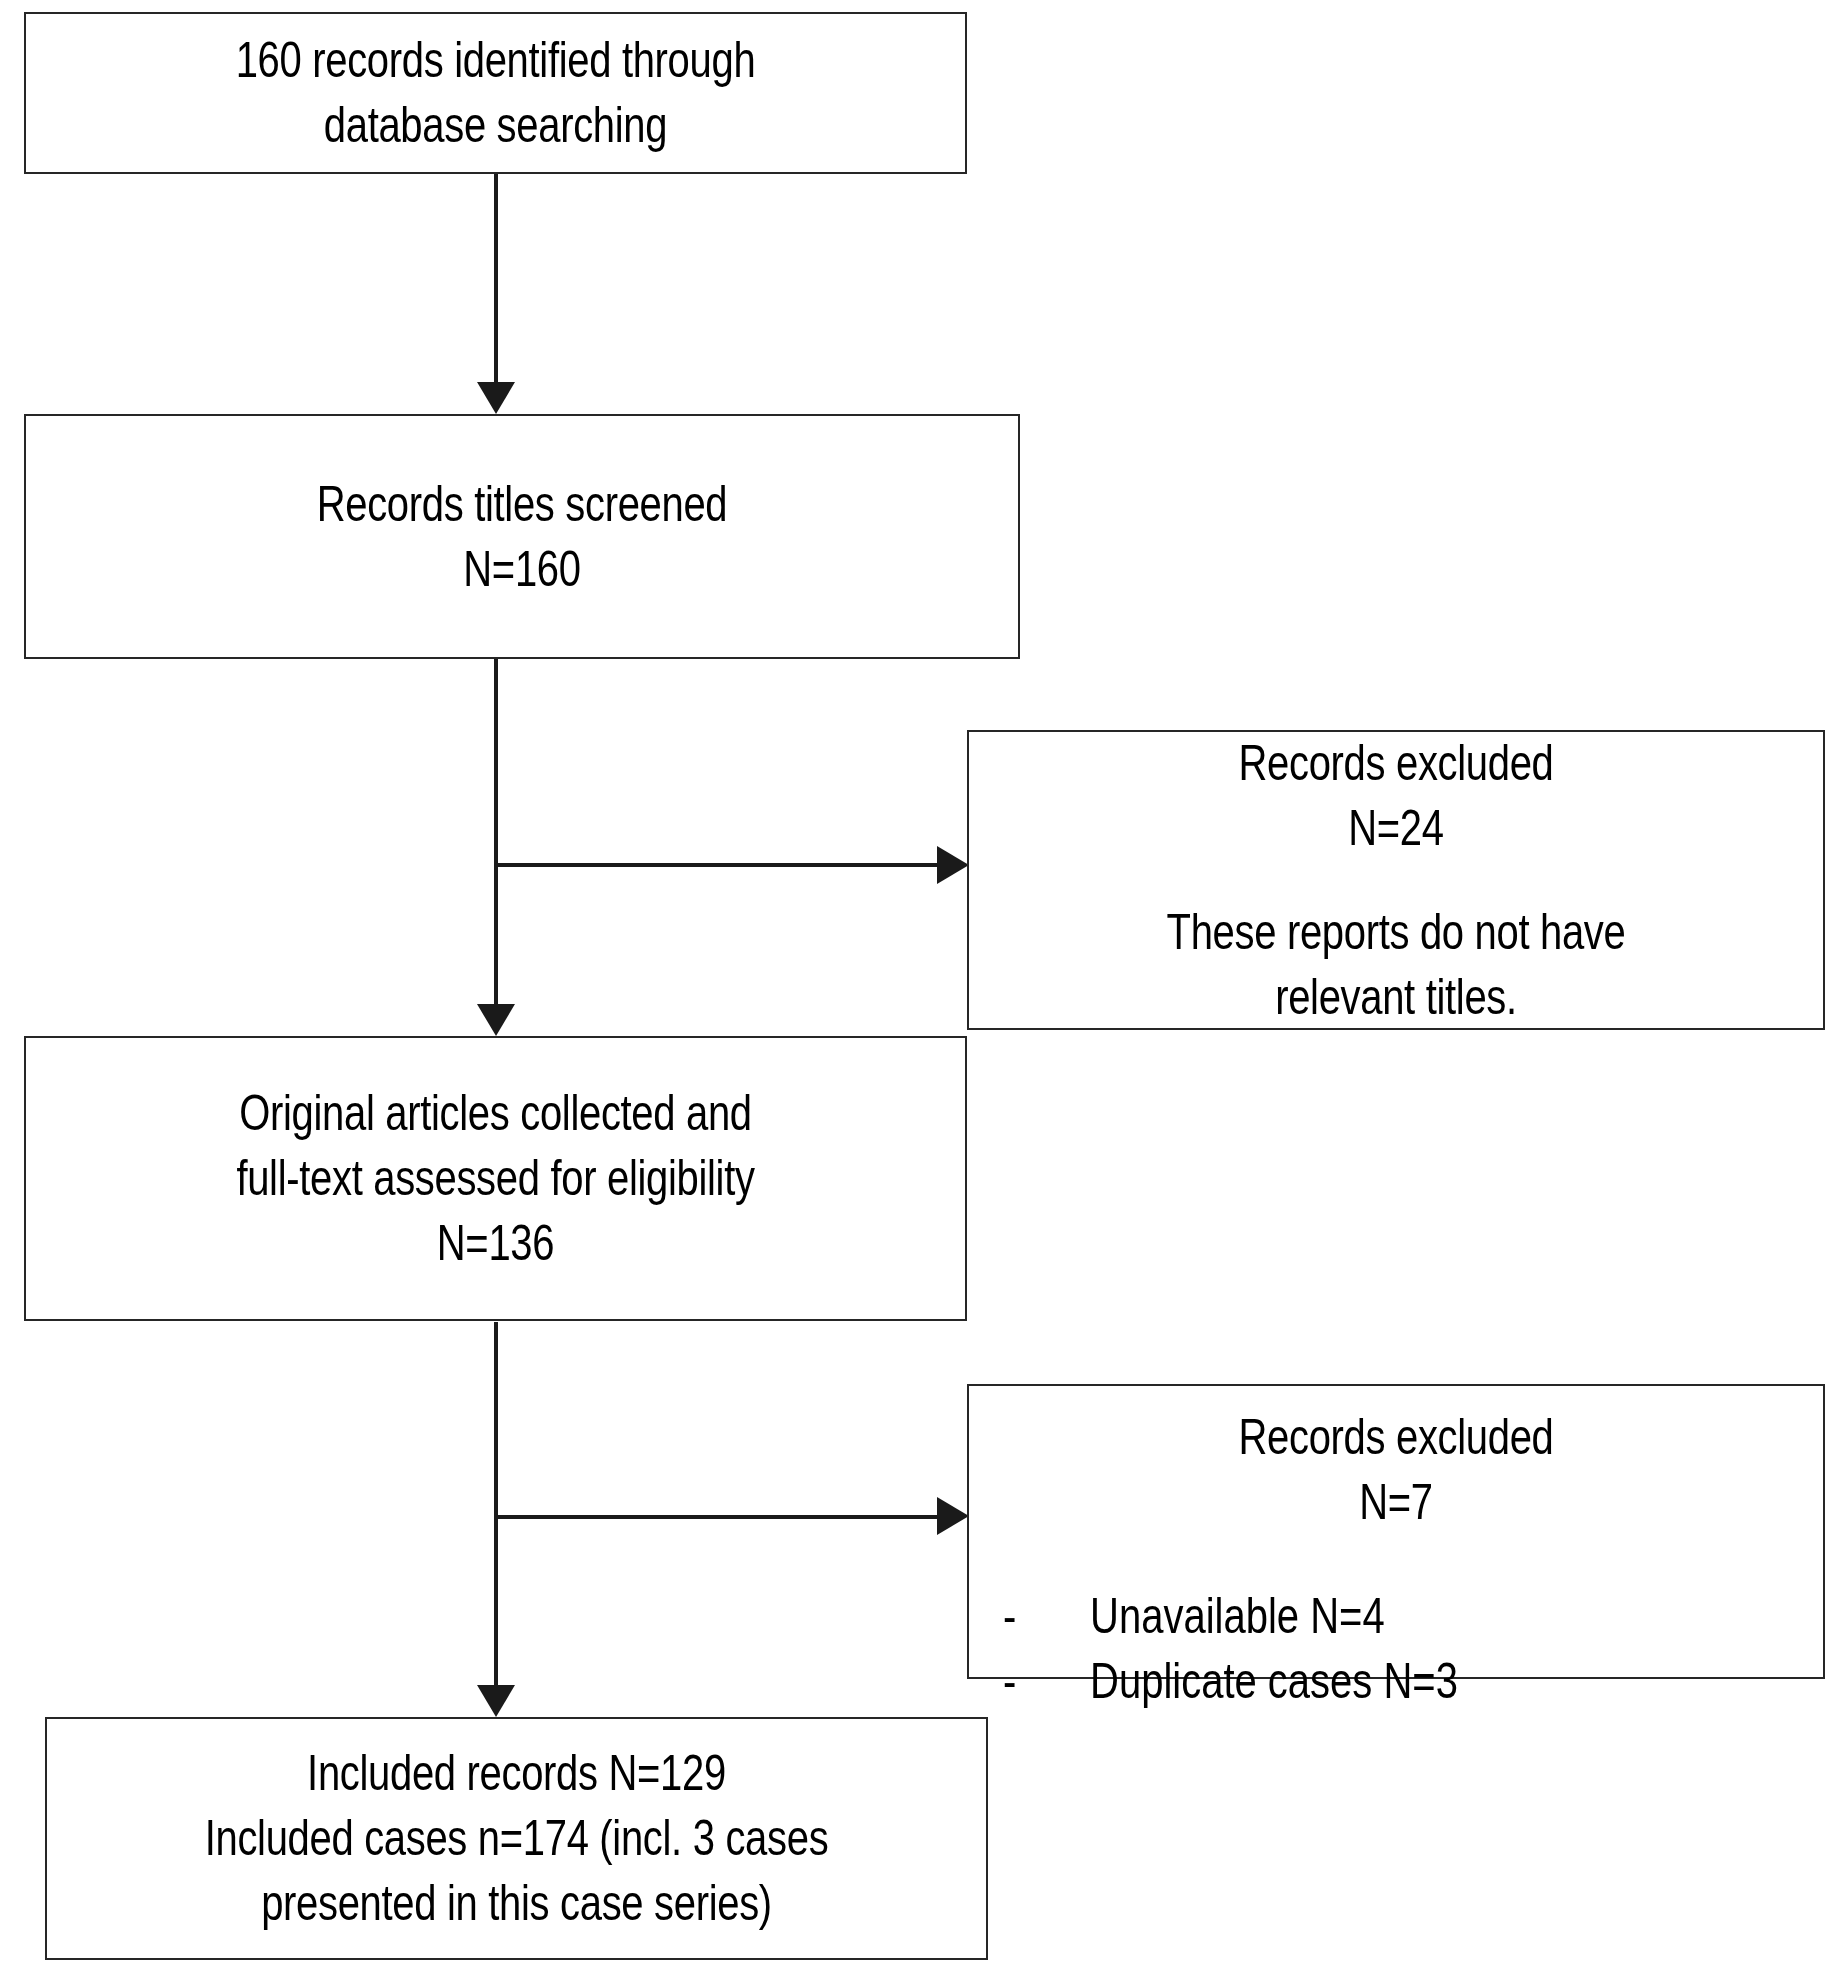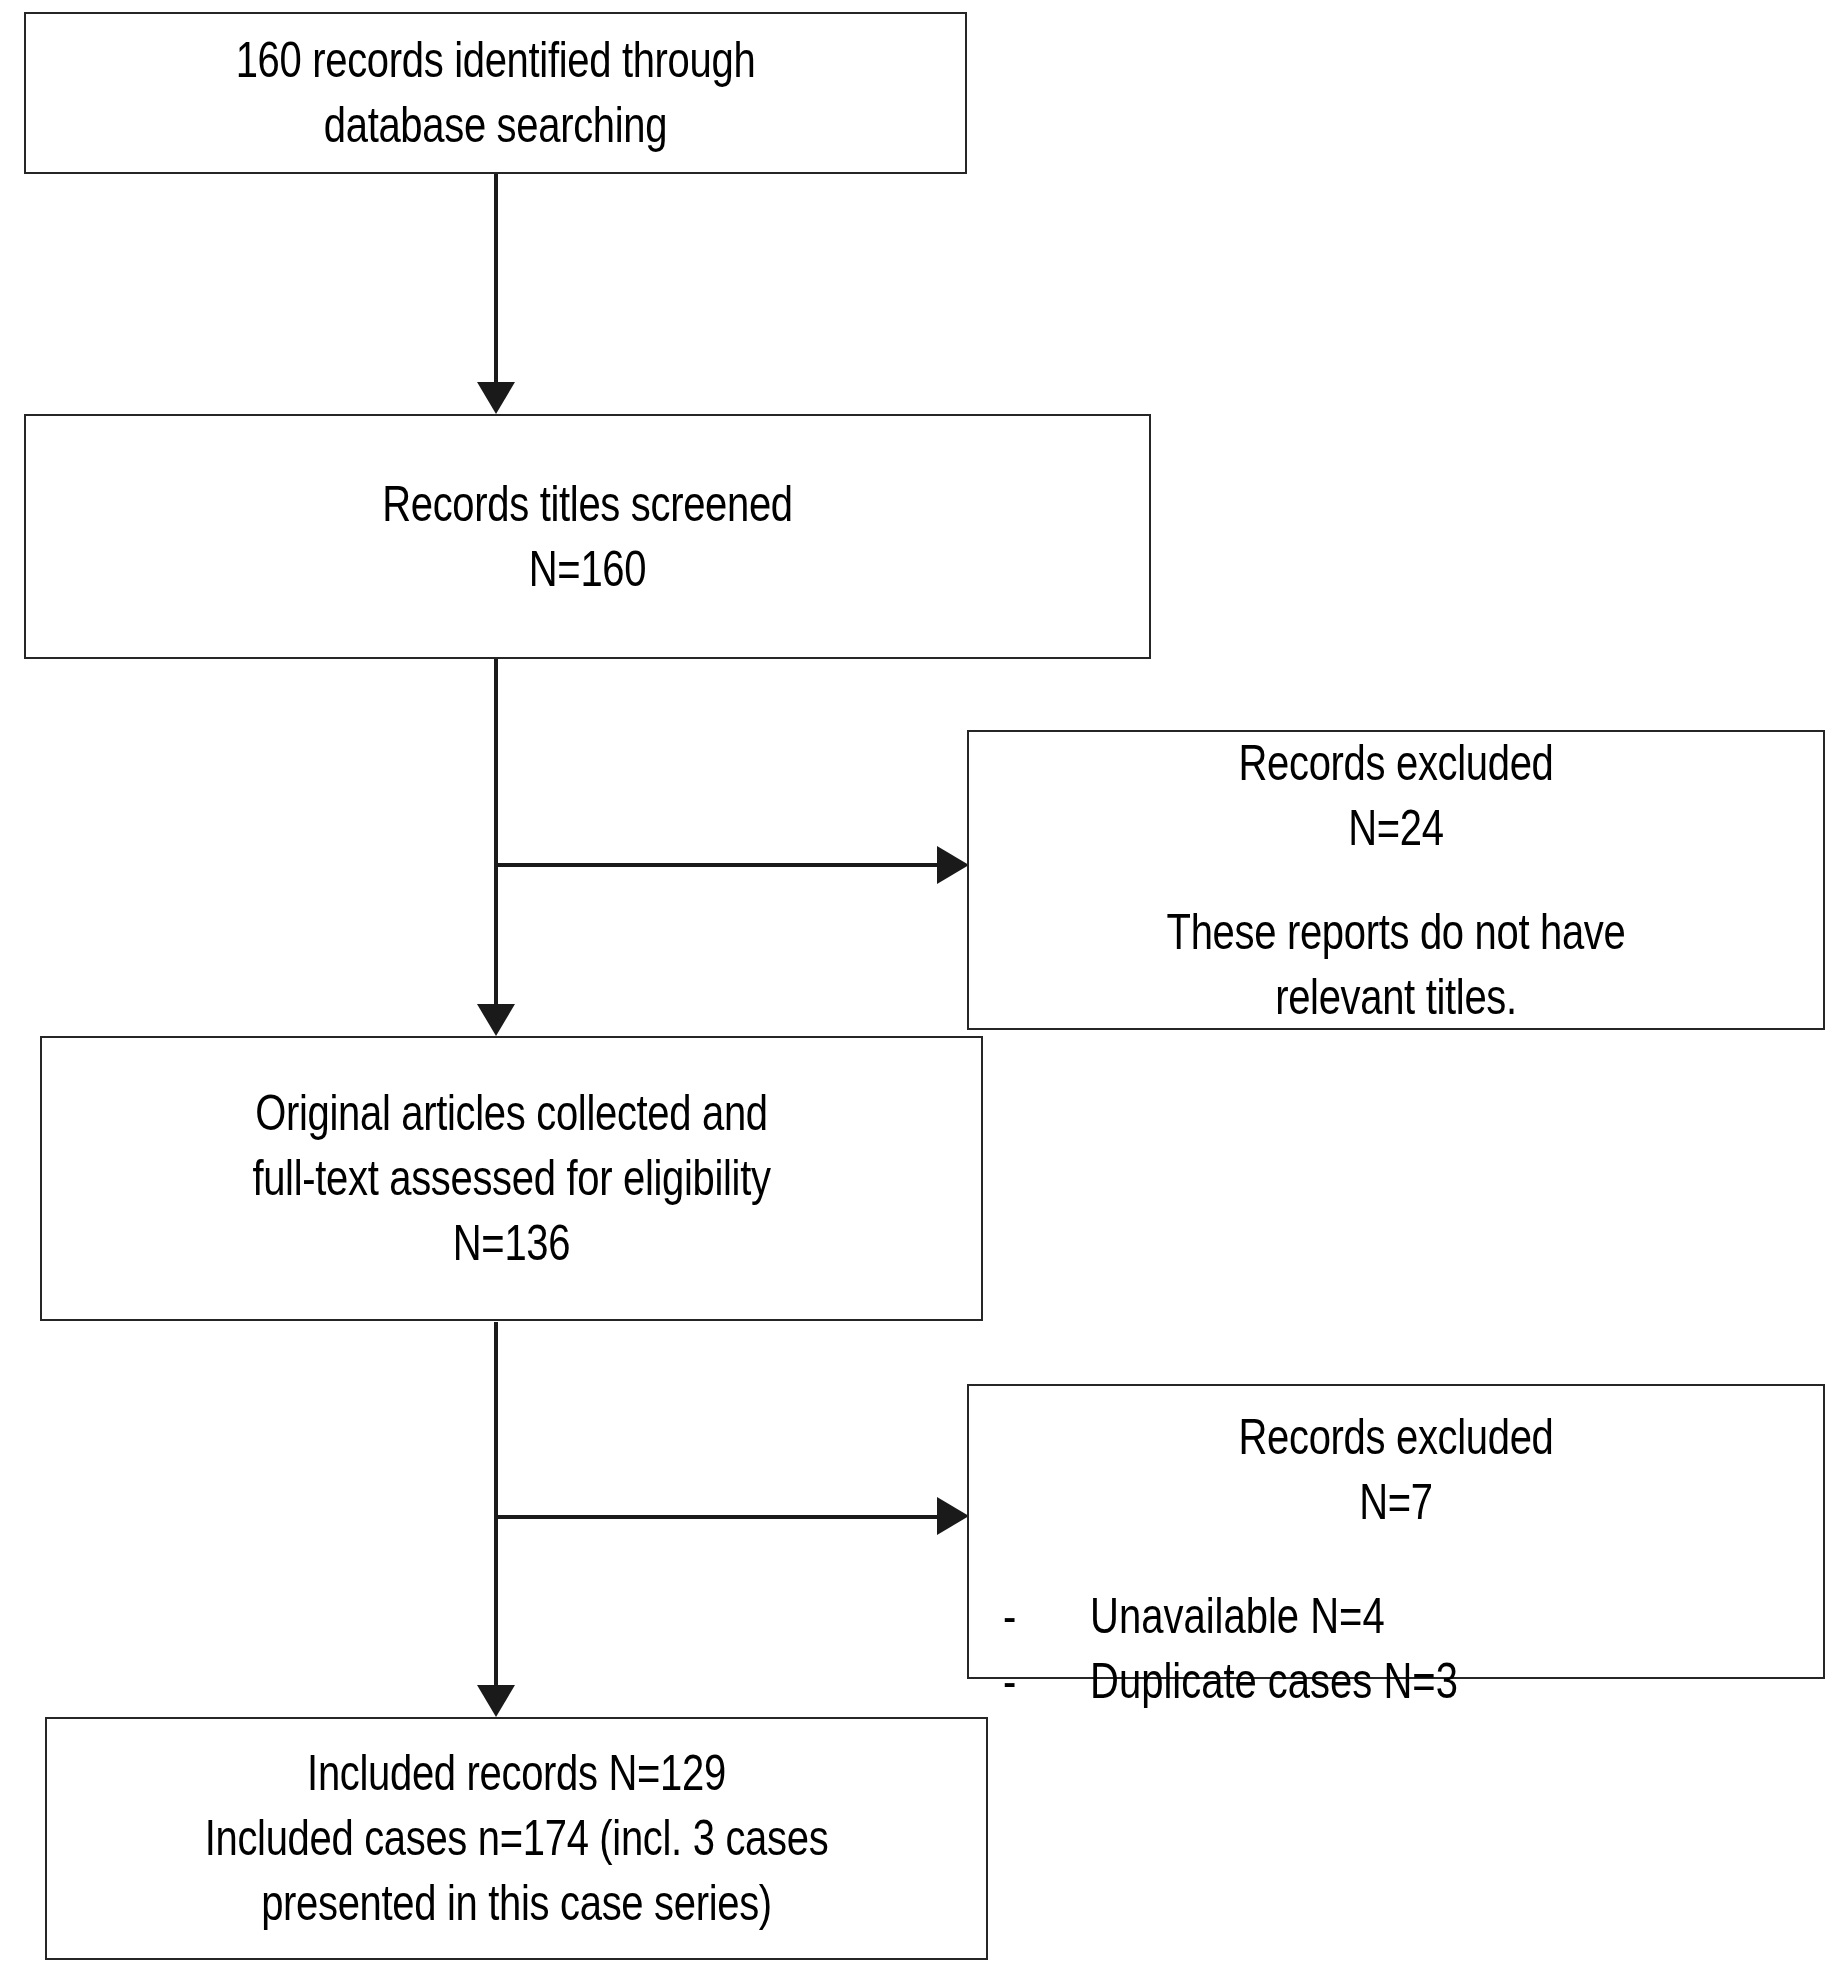--- a/index.html
+++ b/index.html
@@ -108,21 +108,21 @@
   <div class="flow-box" style="left:24px; top:11.7px; width:943px; height:162px;">
     <div class="box-text">
       <span class="box-line">160 records identified through</span>
       <span class="box-line">database searching</span>
     </div>
   </div>
 
   <div class="v-line" style="left:494px; top:174px; height:210px;"></div>
   <div class="arrow-down" style="left:477px; top:382px;"></div>
 
-  <div class="flow-box" style="left:24px; top:414px; width:1127px; height:245px;">
+  <div class="flow-box" style="left:24px; top:414px; width:996px; height:245px;">
     <div class="box-text">
       <span class="box-line">Records titles screened</span>
       <span class="box-line">N=160</span>
     </div>
   </div>
 
   <div class="v-line" style="left:494px; top:659px; height:346px;"></div>
   <div class="arrow-down" style="left:477px; top:1004px;"></div>
 
   <div class="h-line" style="left:494px; top:863px; width:453px;"></div>
@@ -131,21 +131,21 @@
   <div class="flow-box" style="left:967px; top:730px; width:858px; height:300px;">
     <div class="box-text">
       <span class="box-line">Records excluded</span>
       <span class="box-line">N=24</span>
       <span class="spacer-line"></span>
       <span class="box-line">These reports do not have</span>
       <span class="box-line">relevant titles.</span>
     </div>
   </div>
 
-  <div class="flow-box" style="left:40px; top:1036px; width:943px; height:285px;">
+  <div class="flow-box" style="left:24px; top:1036px; width:943px; height:285px;">
     <div class="box-text">
       <span class="box-line">Original articles collected and</span>
       <span class="box-line">full-text assessed for eligibility</span>
       <span class="box-line">N=136</span>
     </div>
   </div>
 
   <div class="v-line" style="left:494px; top:1322px; height:363px;"></div>
   <div class="arrow-down" style="left:477px; top:1685px;"></div>
 

